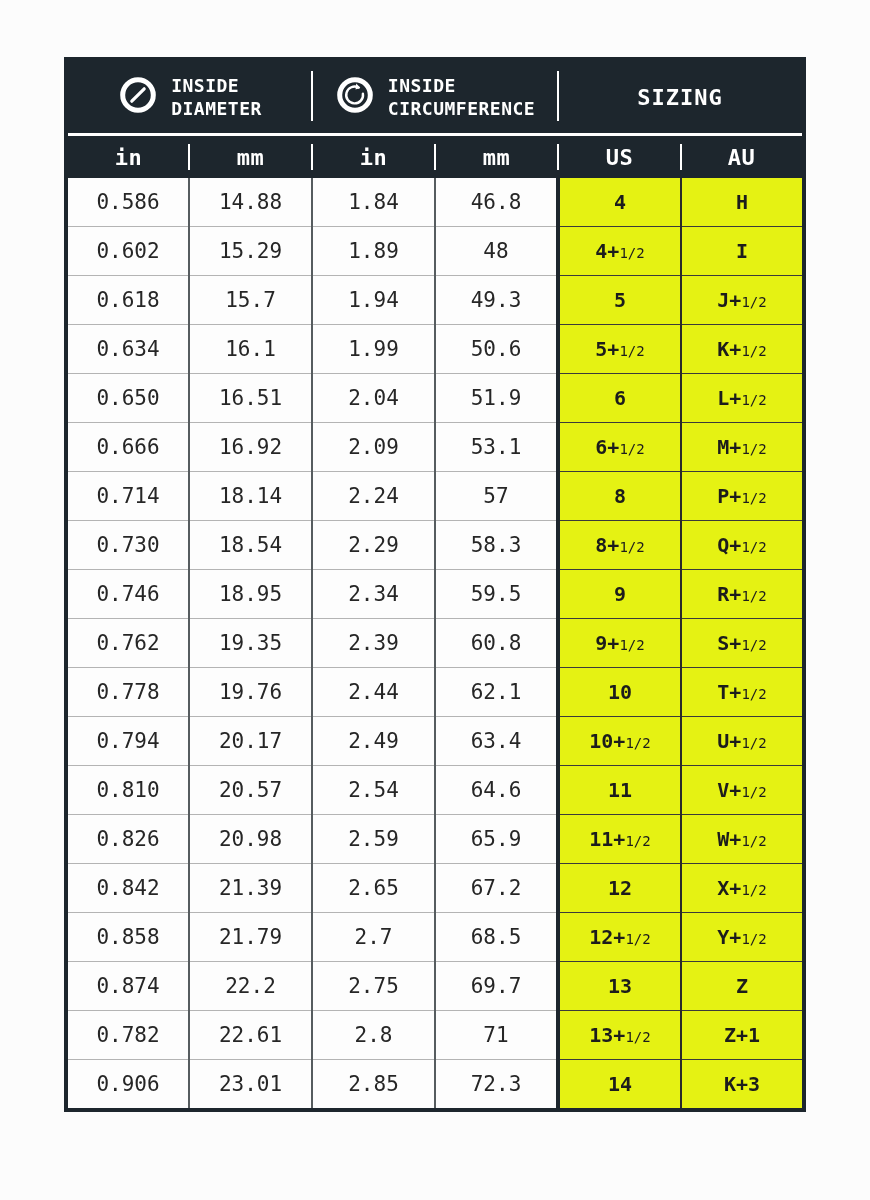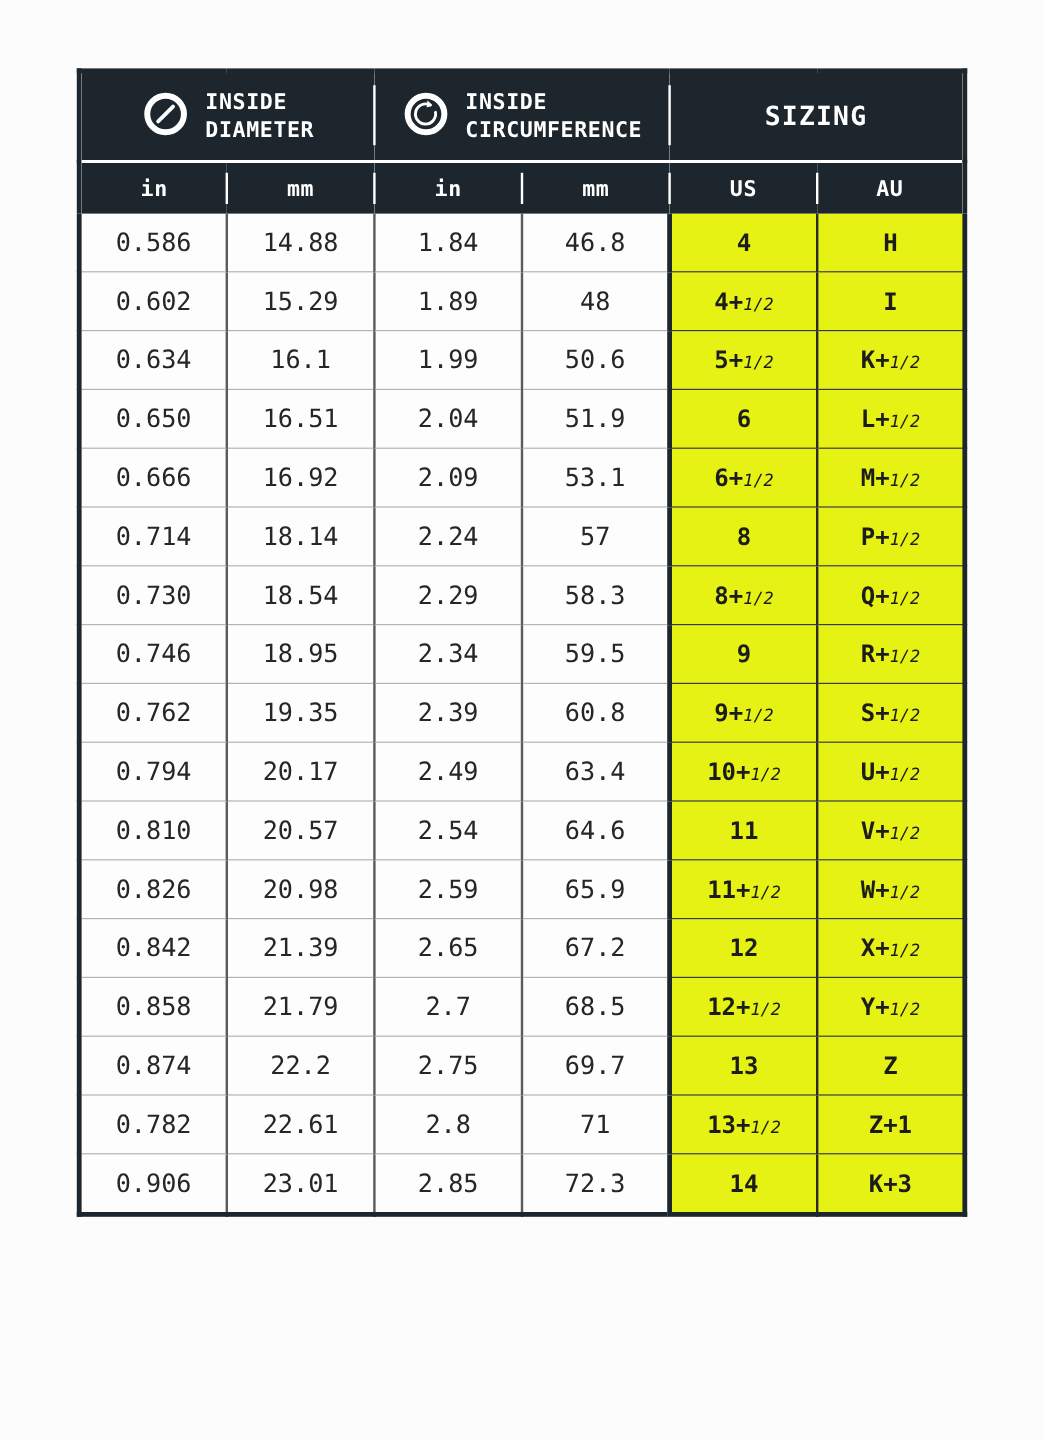--- a/index.html
+++ b/index.html
@@ -27,21 +27,21 @@
     display:flex;align-items:center;justify-content:center;gap:13px;
   }
   th.group .hlines{
     text-align:left;font-size:18px;line-height:1.3;letter-spacing:0.5px;white-space:nowrap;
   }
   th.group.sizing{font-size:22px;letter-spacing:1px;}
   th.group:nth-child(2)::before,
   th.group:nth-child(3)::before{
     content:"";position:absolute;left:-1px;top:10px;bottom:12px;width:2px;background:#ffffff;
   }
-  th.sub{height:42px;font-size:18px;letter-spacing:0.5px;}
+  th.sub{height:42px;font-size:22px;letter-spacing:0.5px;}
   th.sub:nth-child(n+2)::before{
     content:"";position:absolute;left:-1px;top:8px;bottom:8px;width:2px;background:#ffffff;
   }
   tbody td{
     height:46px;text-align:center;vertical-align:middle;
     font-size:21px;color:#262626;
     background:#fdfdfd;
     border-bottom:1px solid #b4b4b4;
   }
   tbody td:nth-child(2),
@@ -49,21 +49,21 @@
   tbody td:nth-child(4){border-left:2px solid #565c5f;}
   tbody td:nth-child(5){border-left:4px solid #1d262d;}
   tbody td:nth-child(6){border-left:2px solid #2a2a2a;}
   tbody td:nth-child(5),
   tbody td:nth-child(6){
     background:#e5f213;
     font-weight:bold;font-size:20px;color:#1c1c1c;
     border-bottom:1px solid #3a3a3a;
   }
   tbody tr:last-child td{border-bottom:none;}
-  .frac{font-size:14px;font-weight:normal;letter-spacing:0;font-style:italic;}
+  .frac{font-size:14px;font-weight:normal;letter-spacing:0;}
   .icon{display:block;}
 </style>
 </head>
 <body>
 
 <div class="sheet">
   <table class="ring-table">
     <colgroup>
       <col>
         <col>
@@ -127,20 +127,28 @@
         </tr>
         <tr>
           <td>0.602</td>
           <td>15.29</td>
           <td>1.89</td>
           <td>48</td>
           <td>4+<span class="frac">1/2</span></td>
           <td>I</td>
         </tr>
         <tr>
+          <td>0.618</td>
+          <td>15.7</td>
+          <td>1.94</td>
+          <td>49.3</td>
+          <td>5</td>
+          <td>J+<span class="frac">1/2</span></td>
+        </tr>
+        <tr>
           <td>0.634</td>
           <td>16.1</td>
           <td>1.99</td>
           <td>50.6</td>
           <td>5+<span class="frac">1/2</span></td>
           <td>K+<span class="frac">1/2</span></td>
         </tr>
         <tr>
           <td>0.650</td>
           <td>16.51</td>
@@ -183,20 +191,28 @@
         </tr>
         <tr>
           <td>0.762</td>
           <td>19.35</td>
           <td>2.39</td>
           <td>60.8</td>
           <td>9+<span class="frac">1/2</span></td>
           <td>S+<span class="frac">1/2</span></td>
         </tr>
         <tr>
+          <td>0.778</td>
+          <td>19.76</td>
+          <td>2.44</td>
+          <td>62.1</td>
+          <td>10</td>
+          <td>T+<span class="frac">1/2</span></td>
+        </tr>
+        <tr>
           <td>0.794</td>
           <td>20.17</td>
           <td>2.49</td>
           <td>63.4</td>
           <td>10+<span class="frac">1/2</span></td>
           <td>U+<span class="frac">1/2</span></td>
         </tr>
         <tr>
           <td>0.810</td>
           <td>20.57</td>

